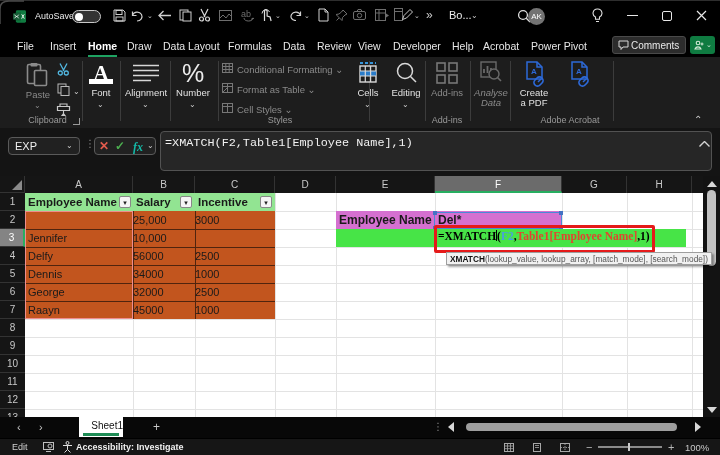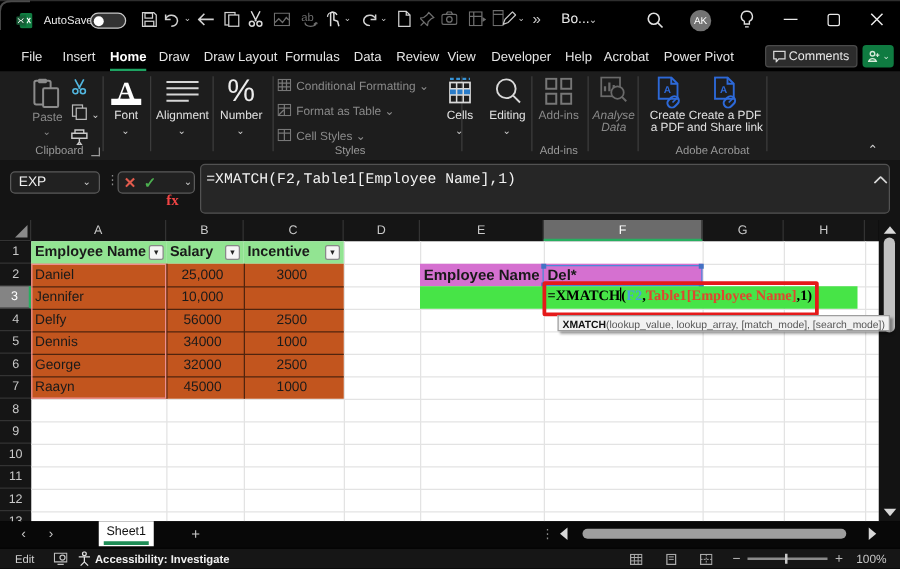--- a/index.html
+++ b/index.html
@@ -24,21 +24,21 @@
 
 #colhdr{left:0;top:176px;width:703px;height:17px;background:#151515;}
 .ch{position:absolute;top:0;height:17px;font-size:10px;color:#c9c9c9;text-align:center;line-height:17px;border-right:1px solid #333;}
 #grid{left:25px;top:193px;width:679px;height:224px;background:#fff;}
 #rowhdr{left:0;top:193px;width:25px;height:224px;background:#151515;}
 .rh{position:absolute;left:0;width:25px;height:18px;font-size:10px;color:#c9c9c9;text-align:center;line-height:17px;border-bottom:1px solid #333;}
 .vline{position:absolute;top:0;width:1px;height:224px;background:#e3e3e3;}
 .hline{position:absolute;left:0;width:678px;height:1px;background:#e3e3e3;}
 .cell{position:absolute;height:18px;font-size:11px;color:#1a1a1a;line-height:18px;white-space:nowrap;overflow:hidden;}
 .b{font-weight:bold;}
-.num{text-align:center;}
+.num{text-align:left;}
 
 #tabbar{left:0;top:417px;width:720px;height:21px;background:#080808;}
 #statusbar{left:0;top:438px;width:720px;height:17px;background:#161616;border-top:1px solid #000;}
 .sico{position:absolute;color:#b9b9b9;font-size:10px;}
 </style>
 </head>
 <body>
 
 <div class="abs" id="titlebar">
   <div class="abs" style="left:0;top:0;width:720px;height:10px;border-top:1px solid #2e2e2e;"></div>
@@ -138,40 +138,40 @@
   <div class="tico" style="left:414px;top:12px;font-size:7px;">⌄</div>
   <div class="tico" style="left:426px;top:9px;font-size:12px;">»</div>
   <div class="tico" style="left:449px;top:10px;color:#ececec;font-size:11px;">Bo...</div>
   <div class="tico" style="left:471px;top:12px;font-size:8px;">⌄</div>
 
   <svg class="abs" style="left:517px;top:9px" width="14" height="14" viewBox="0 0 14 14">
       <circle cx="6" cy="6" r="4.4" fill="none" stroke="#e0e0e0" stroke-width="1.3"></circle>
       <path d="M9.3 9.3 L13 13" stroke="#e0e0e0" stroke-width="1.3"></path>
     </svg>
 
-  <div class="abs" style="left:552px;top:8px;width:17px;height:17px;border-radius:50%;background:#737373;color:#fff;font-size:8px;font-weight:normal;text-align:center;line-height:17px;">AK</div>
+  <div class="abs" style="left:528px;top:8px;width:17px;height:17px;border-radius:50%;background:#737373;color:#fff;font-size:8px;font-weight:normal;text-align:center;line-height:17px;">AK</div>
 
   <svg class="abs" style="left:592px;top:8px" width="11" height="15" viewBox="0 0 11 15">
       <path d="M5.5 1 a4.2 4.2 0 0 1 2 8 l0 2.2 h-4 l0 -2.2 a4.2 4.2 0 0 1 2 -8z" fill="none" stroke="#e0e0e0" stroke-width="1.1"></path>
       <path d="M4 13.5 h3" stroke="#e0e0e0"></path>
     </svg>
 
   <div class="abs" style="left:627px;top:15px;width:11px;height:1.2px;background:#e8e8e8;"></div>
   <div class="abs" style="left:662px;top:11px;width:10px;height:10px;border:1.2px solid #e8e8e8;border-radius:2px;"></div>
   <svg class="abs" style="left:696px;top:10px" width="11" height="11" viewBox="0 0 11 11">
       <path d="M1 1 L10 10 M10 1 L1 10" stroke="#e8e8e8" stroke-width="1.2"></path>
     </svg>
 </div>
 
 <div class="abs" id="menubar">
   <div class="mi" style="left:17px;">File</div>
   <div class="mi" style="left:50px;">Insert</div>
   <div class="mi b" style="left:88px;color:#fff;border-bottom:2px solid #1ea362;padding-bottom:3px;">Home</div>
   <div class="mi" style="left:127px;">Draw</div>
-  <div class="mi" style="left:163px;">Draw Layout</div>
+  <div class="mi" style="left:163px;">Data Layout</div>
   <div class="mi" style="left:228px;">Formulas</div>
   <div class="mi" style="left:283px;">Data</div>
   <div class="mi" style="left:317px;">Review</div>
   <div class="mi" style="left:358px;">View</div>
   <div class="mi" style="left:393px;">Developer</div>
   <div class="mi" style="left:452px;">Help</div>
   <div class="mi" style="left:483px;">Acrobat</div>
   <div class="mi" style="left:531px;">Power Pivot</div>
 
   <div class="abs" style="left:612px;top:2px;width:74px;height:18px;background:#2c2c2c;border:1px solid #4a4a4a;border-radius:3px;"></div>
@@ -298,33 +298,32 @@
     </svg>
   <div class="rbtn-label" style="left:512px;top:31px;width:44px;">Create<br>a PDF</div>
 
   <svg class="abs" style="left:569px;top:4px" width="24" height="26" viewBox="0 0 24 26">
       <path d="M3 1 h10 l5 5 v12 h-15z" fill="none" stroke="#2d69d8" stroke-width="1.5"></path>
       <path d="M13 1 v5 h5" fill="none" stroke="#2d69d8" stroke-width="1.5"></path>
       <text x="7" y="13" font-size="8" fill="#2d69d8" font-weight="bold" font-family="Liberation Sans">A</text>
       <path d="M13 17 a3.5 3.5 0 0 1 5 5 l-2 2 a3.5 3.5 0 0 1 -5 -5z" fill="none" stroke="#2d69d8" stroke-width="1.7"></path>
       <path d="M14 21 l3 -3" stroke="#2d69d8" stroke-width="1.4"></path>
     </svg>
-  <div class="rbtn-label" style="left:545px;top:31px;width:70px;">Create a PDF<br>and Share link</div>
   <div class="rlabel" style="left:530px;width:80px;">Adobe Acrobat</div>
   <div class="chev" style="left:694px;top:57px;font-size:10px;">⌃</div>
 </div>
 
 <div class="abs" id="fbar">
   <div class="abs" style="left:8px;top:9px;width:72px;height:18px;background:#212121;border:1px solid #5a5a5a;border-radius:4px;color:#f0f0f0;font-size:11px;line-height:16px;padding-left:6px;">EXP</div>
   <div class="abs" style="left:66px;top:13px;color:#cfcfcf;font-size:8px;">⌄</div>
   <div class="abs" style="left:85px;top:10px;color:#8a8a8a;font-size:10px;">⋮</div>
   <div class="abs" style="left:94px;top:9px;width:62px;height:18px;background:#212121;border:1px solid #5a5a5a;border-radius:4px;"></div>
   <div class="abs" style="left:99px;top:11px;color:#e25b4d;font-size:12px;font-weight:bold;">✕</div>
   <div class="abs" style="left:115px;top:11px;color:#4caf50;font-size:12px;font-weight:bold;">✓</div>
-  <div class="abs" style="left:133px;top:25px;color:#ef4444;font-size:12px;font-family:'Liberation Serif',serif;font-weight:bold;">fx</div>
+  <div class="abs" style="left:133px;top:12px;color:#14b8a6;font-size:12px;font-style:italic;font-family:'Liberation Serif',serif;font-weight:bold;">fx</div>
   <div class="abs" style="left:147px;top:13px;color:#cfcfcf;font-size:8px;">⌄</div>
   <div class="abs" style="left:160px;top:3px;width:552px;height:40px;background:#262626;border:1px solid #525252;border-radius:4px;"></div>
   <div class="abs" style="left:165px;top:8px;color:#f2f2f2;font-size:11.8px;font-family:'Liberation Mono',monospace;">=XMATCH(F2,Table1[Employee Name],1)</div>
   <svg class="abs" style="left:699px;top:13px" width="11" height="6" viewBox="0 0 11 6">
       <path d="M0.5 5.5 L5.5 0.5 L10.5 5.5" fill="none" stroke="#d4d4d4" stroke-width="1.4"></path>
     </svg>
 </div>
 
 <div class="abs" id="colhdr">
   <div class="abs" style="left:0;top:0;width:25px;height:17px;border-right:1px solid #333;border-bottom:1px solid #333;">
@@ -392,21 +391,20 @@
   <div class="abs" style="left:0;top:18px;width:250px;height:108px;background:#c2551e;"></div>
 
   <div class="abs" style="left:0;top:36px;width:250px;height:1px;background:#50240e;"></div>
   <div class="abs" style="left:0;top:54px;width:250px;height:1px;background:#50240e;"></div>
   <div class="abs" style="left:0;top:72px;width:250px;height:1px;background:#50240e;"></div>
   <div class="abs" style="left:0;top:90px;width:250px;height:1px;background:#50240e;"></div>
   <div class="abs" style="left:0;top:108px;width:250px;height:1px;background:#50240e;"></div>
   <div class="abs" style="left:108px;top:18px;width:1px;height:108px;background:#50240e;"></div>
   <div class="abs" style="left:170px;top:18px;width:1px;height:108px;background:#50240e;"></div>
 
-  <div class="cell" style="left:3px;top:18px;width:100px;">Daniel</div>
   <div class="cell" style="left:3px;top:36px;width:100px;">Jennifer</div>
   <div class="cell" style="left:3px;top:54px;width:100px;">Delfy</div>
   <div class="cell" style="left:3px;top:72px;width:100px;">Dennis</div>
   <div class="cell" style="left:3px;top:90px;width:100px;">George</div>
   <div class="cell" style="left:3px;top:108px;width:100px;">Raayn</div>
 
   <div class="cell num" style="left:108px;top:18px;width:58px;">25,000</div>
   <div class="cell num" style="left:108px;top:36px;width:58px;">10,000</div>
   <div class="cell num" style="left:108px;top:54px;width:58px;">56000</div>
   <div class="cell num" style="left:108px;top:72px;width:58px;">34000</div>
@@ -442,21 +440,21 @@
 
 <div class="abs" style="left:703px;top:176px;width:17px;height:241px;background:#131313;">
   <div class="abs" style="left:4px;top:5px;width:0;height:0;border-left:5px solid transparent;border-right:5px solid transparent;border-bottom:6px solid #d8d8d8;"></div>
   <div class="abs" style="left:4px;top:14px;width:9px;height:76px;background:#c2c2c2;border-radius:5px;"></div>
   <div class="abs" style="left:4px;top:231px;width:0;height:0;border-left:5px solid transparent;border-right:5px solid transparent;border-top:6px solid #d8d8d8;"></div>
 </div>
 
 <div class="abs" id="tabbar">
   <div class="sico" style="left:17px;top:4px;font-size:11px;color:#c8c8c8;">‹</div>
   <div class="sico" style="left:39px;top:4px;font-size:11px;color:#c8c8c8;">›</div>
-  <div class="abs" style="left:79px;top:0;width:44px;height:20px;background:#fff;color:#111;font-size:10px;text-align:center;line-height:18px;">Sheet1</div>
+  <div class="abs" style="left:79px;top:0;width:44px;height:20px;background:#fff;color:#111;font-size:10px;text-align:right;line-height:18px;">Sheet1</div>
   <div class="abs" style="left:83px;top:16px;width:36px;height:2.5px;background:#1e8c55;"></div>
   <div class="sico" style="left:153px;top:3px;font-size:12px;color:#c8c8c8;">+</div>
   <div class="sico" style="left:433px;top:4px;color:#8a8a8a;">⋮</div>
   <div class="abs" style="left:448px;top:5px;width:0;height:0;border-top:5px solid transparent;border-bottom:5px solid transparent;border-right:6px solid #d8d8d8;"></div>
   <div class="abs" style="left:466px;top:6px;width:211px;height:8px;background:#9e9e9e;border-radius:4px;"></div>
   <div class="abs" style="left:695px;top:5px;width:0;height:0;border-top:5px solid transparent;border-bottom:5px solid transparent;border-left:6px solid #d8d8d8;"></div>
 </div>
 
 <div class="abs" id="statusbar">
   <div class="sico" style="left:12px;top:3px;color:#d0d0d0;font-size:9px;">Edit</div>

